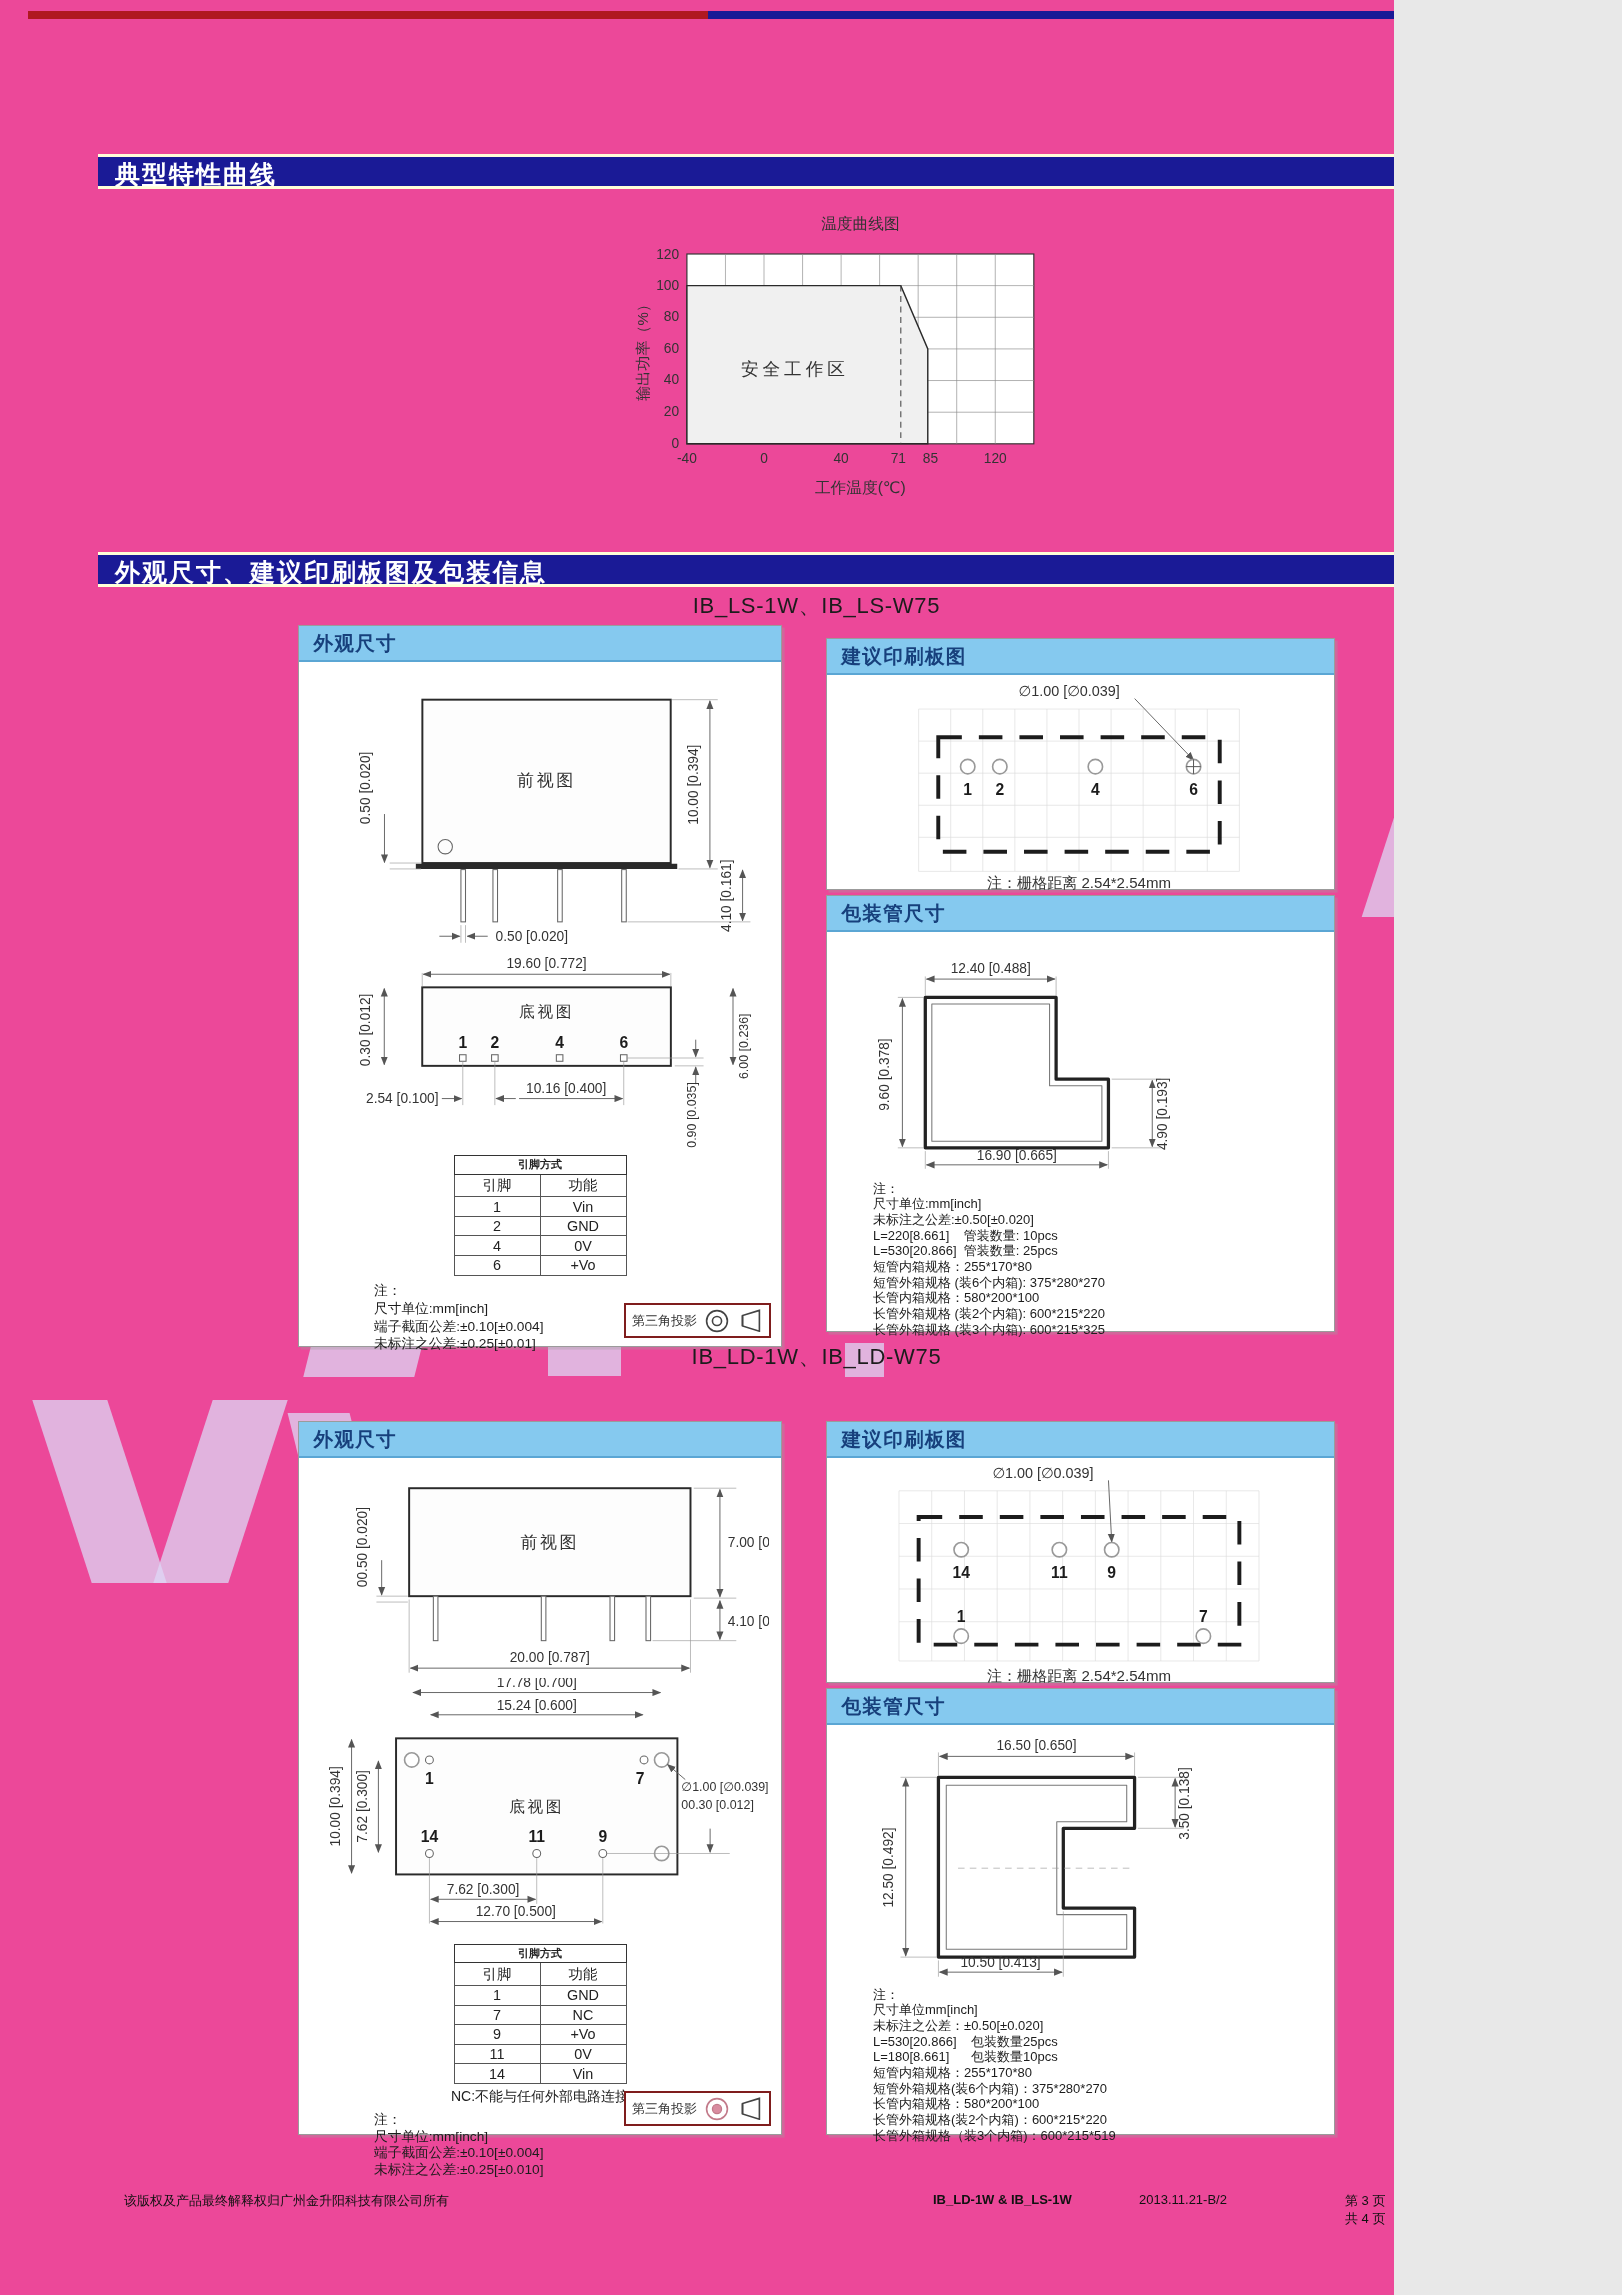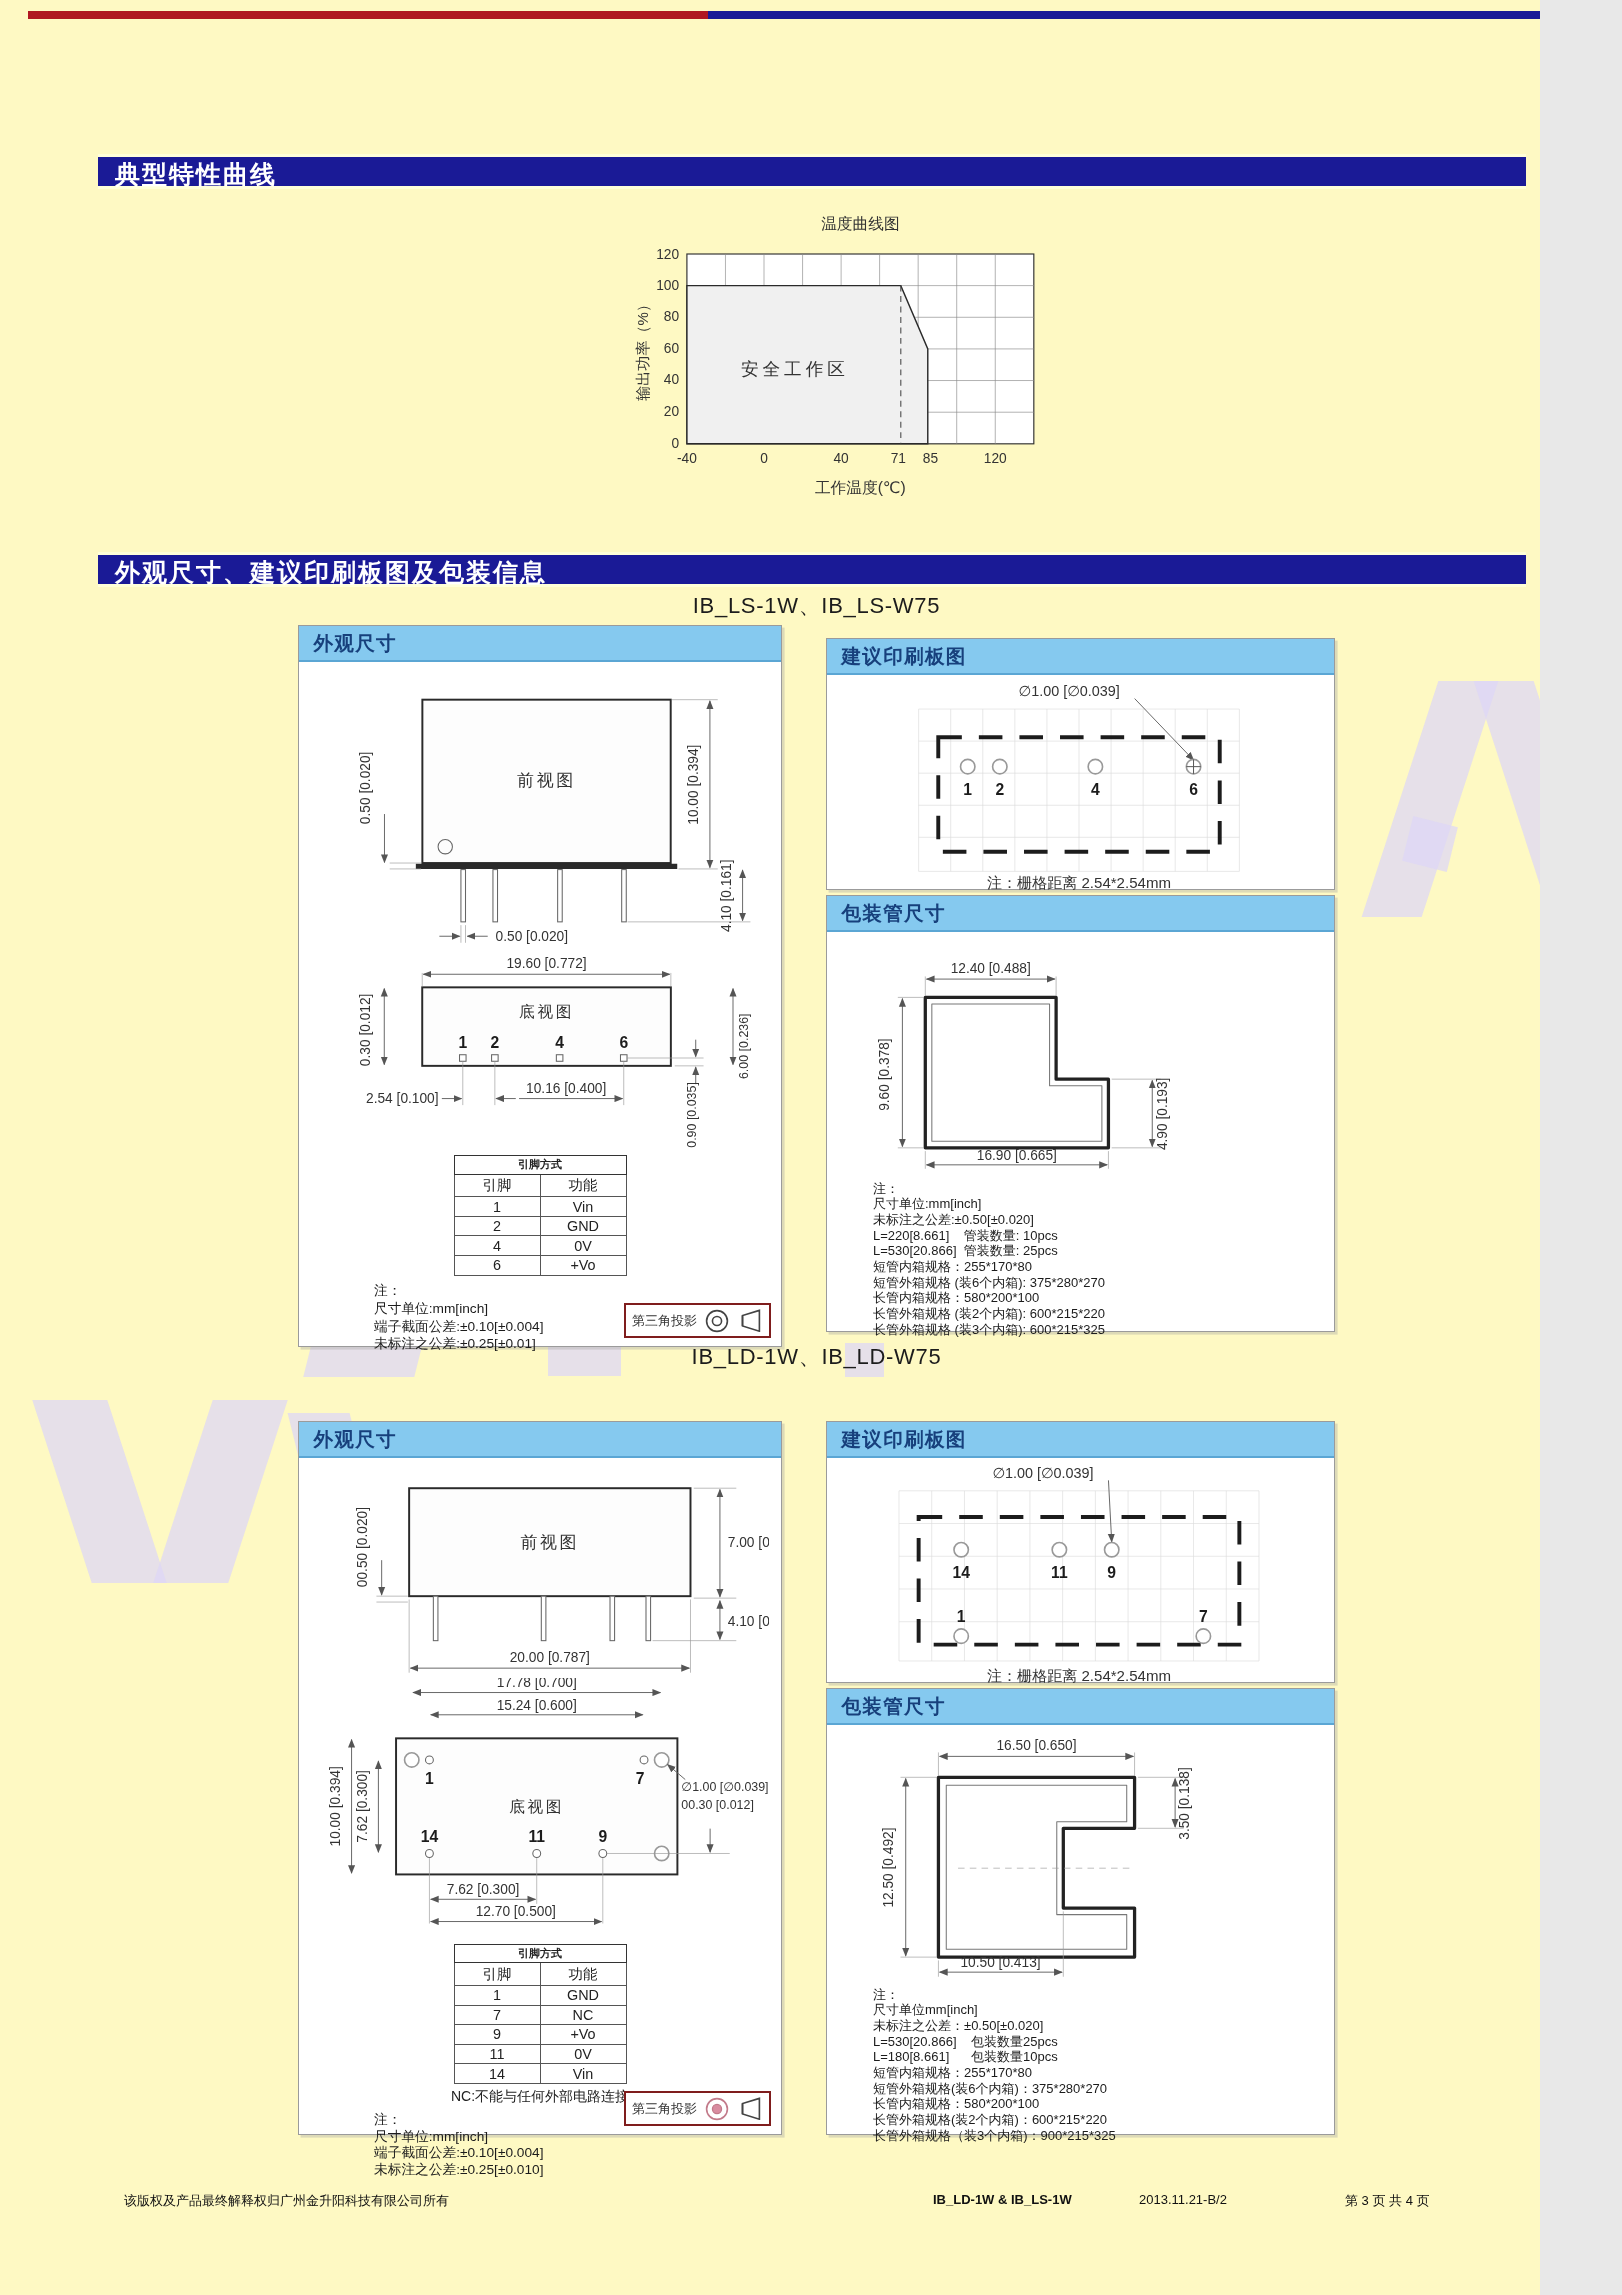--- a/index.html
+++ b/index.html
@@ -1,16 +1,16 @@
 <!DOCTYPE html>
 <html style="font-size:10.5px"><head>
 <meta charset="utf-8">
 <style>
   html,body{margin:0;padding:0;background:#e8e8e8;}
-  .page{position:relative;width:1540px;height:2295px;background:#fef9c3;overflow:hidden;
+  .page{position:relative;width:1394px;height:2295px;background:#ec4899;overflow:hidden;
         font-family:"Liberation Sans","DejaVu Sans",sans-serif;color:#222;}
   
   .stripe{position:absolute;height:8.5px;top:10.5px;}
   
   .bar{position:absolute;left:98px;width:1428px;height:35px;background:#1a1a96;
        border-top:3.3px solid #ffffd8;border-bottom:3.3px solid #ffffd8;
        color:#fff;font-size:25px;font-weight:bold;line-height:35px;padding-left:17px;
        letter-spacing:2px;box-sizing:border-box;z-index:3;}
   .sec-title{position:absolute;left:298px;width:1037px;text-align:center;
              font-size:22px;color:#1c1c1c;letter-spacing:0.7px;z-index:3;}
@@ -544,21 +544,21 @@
     <div class="notes" style="margin-left:46px;font-size:13px;line-height:15.7px;">
       <div>注：</div>
       <div>尺寸单位mm[inch]</div>
       <div>未标注之公差：±0.50[±0.020]</div>
       <div>L=530[20.866]    包装数量25pcs</div>
       <div>L=180[8.661]      包装数量10pcs</div>
       <div>短管内箱规格：255*170*80</div>
       <div>短管外箱规格(装6个内箱)：375*280*270</div>
       <div>长管内箱规格：580*200*100</div>
       <div>长管外箱规格(装2个内箱)：600*215*220</div>
-      <div>长管外箱规格（装3个内箱)：900*215*325</div>
+      <div>长管外箱规格（装3个内箱)：600*215*519</div>
     </div>
   </div>
 
   <div class="footer" style="left:124px;">该版权及产品最终解释权归广州金升阳科技有限公司所有</div>
   <div class="footer" style="left:933px;font-weight:bold;">IB_LD-1W &amp; IB_LS-1W</div>
   <div class="footer" style="left:1139px;">2013.11.21-B/2</div>
   <div class="footer" style="left:1345px;">第 3 页 共 4 页</div>
 
 </div>
 

